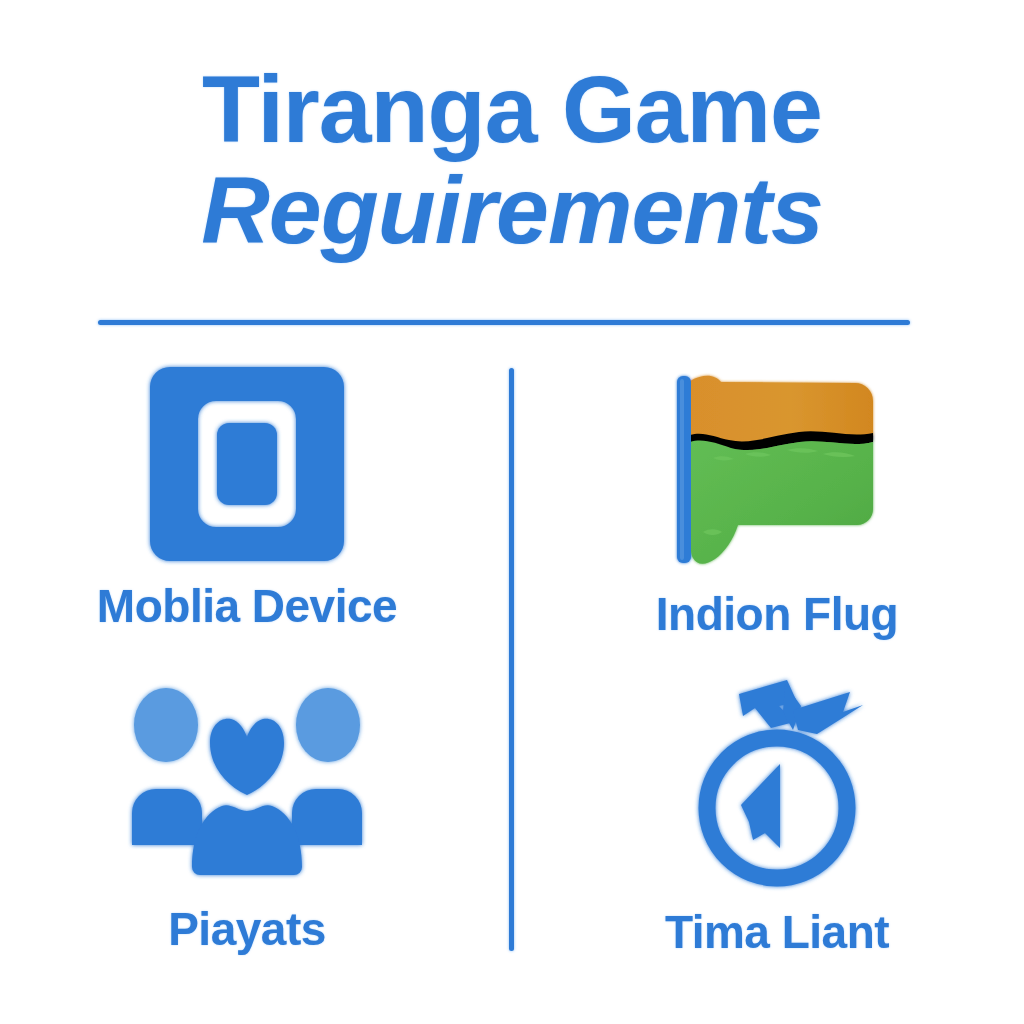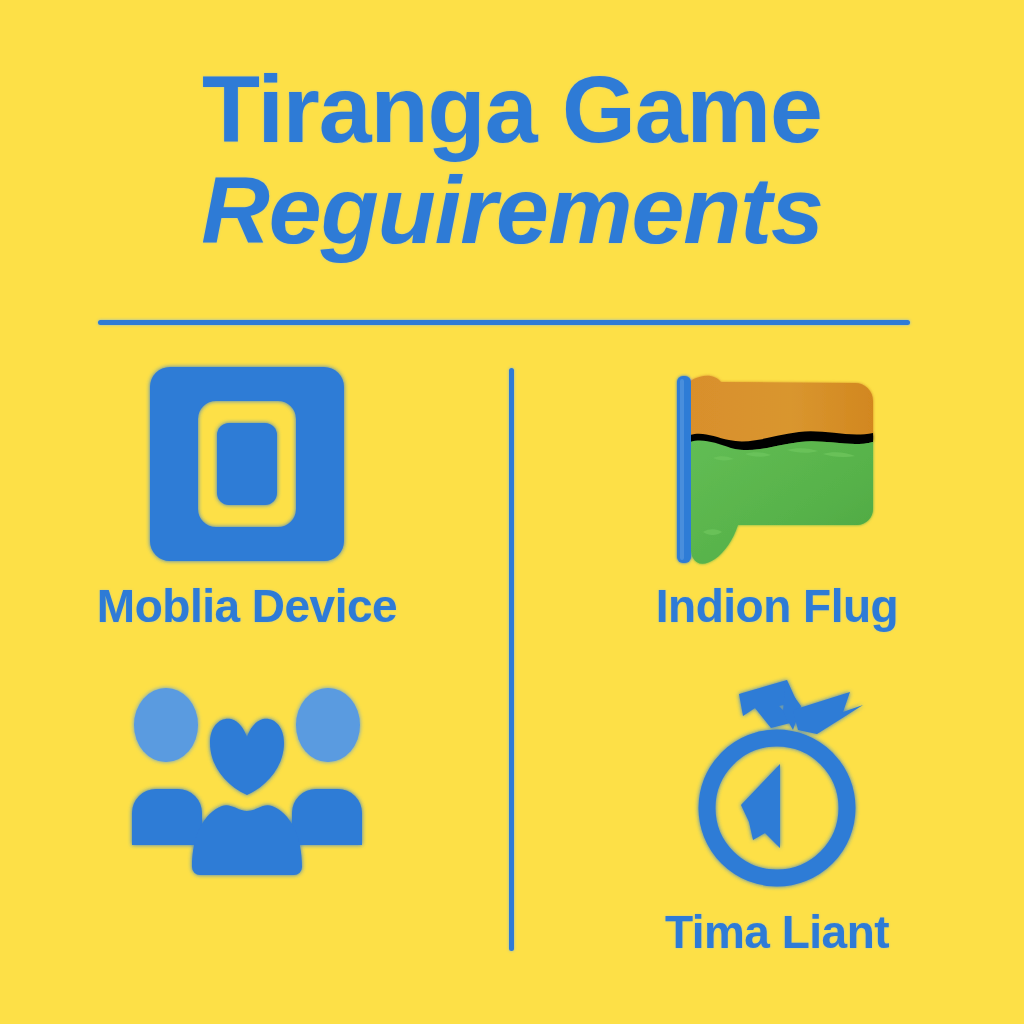--- a/index.html
+++ b/index.html
@@ -13,21 +13,21 @@
     height: 1024px;
     overflow: hidden;
     font-family: "Liberation Sans", sans-serif;
     -webkit-font-smoothing: antialiased;
   }
 
   #poster {
     position: relative;
     width: 1024px;
     height: 1024px;
-    background: #fde047;
+    background: #ffffff;
   }
 
   
   .title-block {
     position: absolute;
     left: 0;
     top: 62px;
     width: 1024px;
     text-align: center;
     user-select: none;
@@ -106,21 +106,21 @@
     user-select: none;
   }
 
   
   .cell.c-mobile .icon-wrap { margin-top: 4px; }
   .cell.c-flag   .icon-wrap { margin-top: 10px; }
   .cell.c-players .icon-wrap { margin-top: 0px; height: 200px; }
   .cell.c-time    .icon-wrap { margin-top: -8px; height: 215px; }
 
   .cell.c-mobile .cell-label { margin-top: 12px; }
-  .cell.c-flag   .cell-label { margin-top: 6px; }
+  .cell.c-flag   .cell-label { margin-top: 14px; }
   .cell.c-players .cell-label { margin-top: 26px; }
   .cell.c-time   .cell-label { margin-top: 22px; }
 
   svg { display: block; overflow: visible; }
 </style>
 </head>
 <body>
 
 <div id="poster">
 
@@ -261,20 +261,21 @@
 
             <path fill="#2E7BD6" d="M70,182
                  C70,150 82,128 100,121
                  C109,118 116,126 125,126
                  C134,126 141,118 150,121
                  C168,128 180,150 180,182
                  a8,8 0 0 1 -8,8 H78 a8,8 0 0 1 -8,-8 Z"></path>
           </g>
         </svg>
       </div>
+      <div class="cell-label">Piayats</div>
     </div>
 
     <div class="cell c-time">
       <div class="icon-wrap">
         <svg width="220" height="215" viewBox="0 0 220 215" aria-hidden="true">
           <defs>
             <filter id="glowD" x="-25%" y="-25%" width="150%" height="150%">
               <feGaussianBlur stdDeviation="2" result="b"></feGaussianBlur>
               <feMerge>
                 <feMergeNode in="b"></feMergeNode>

